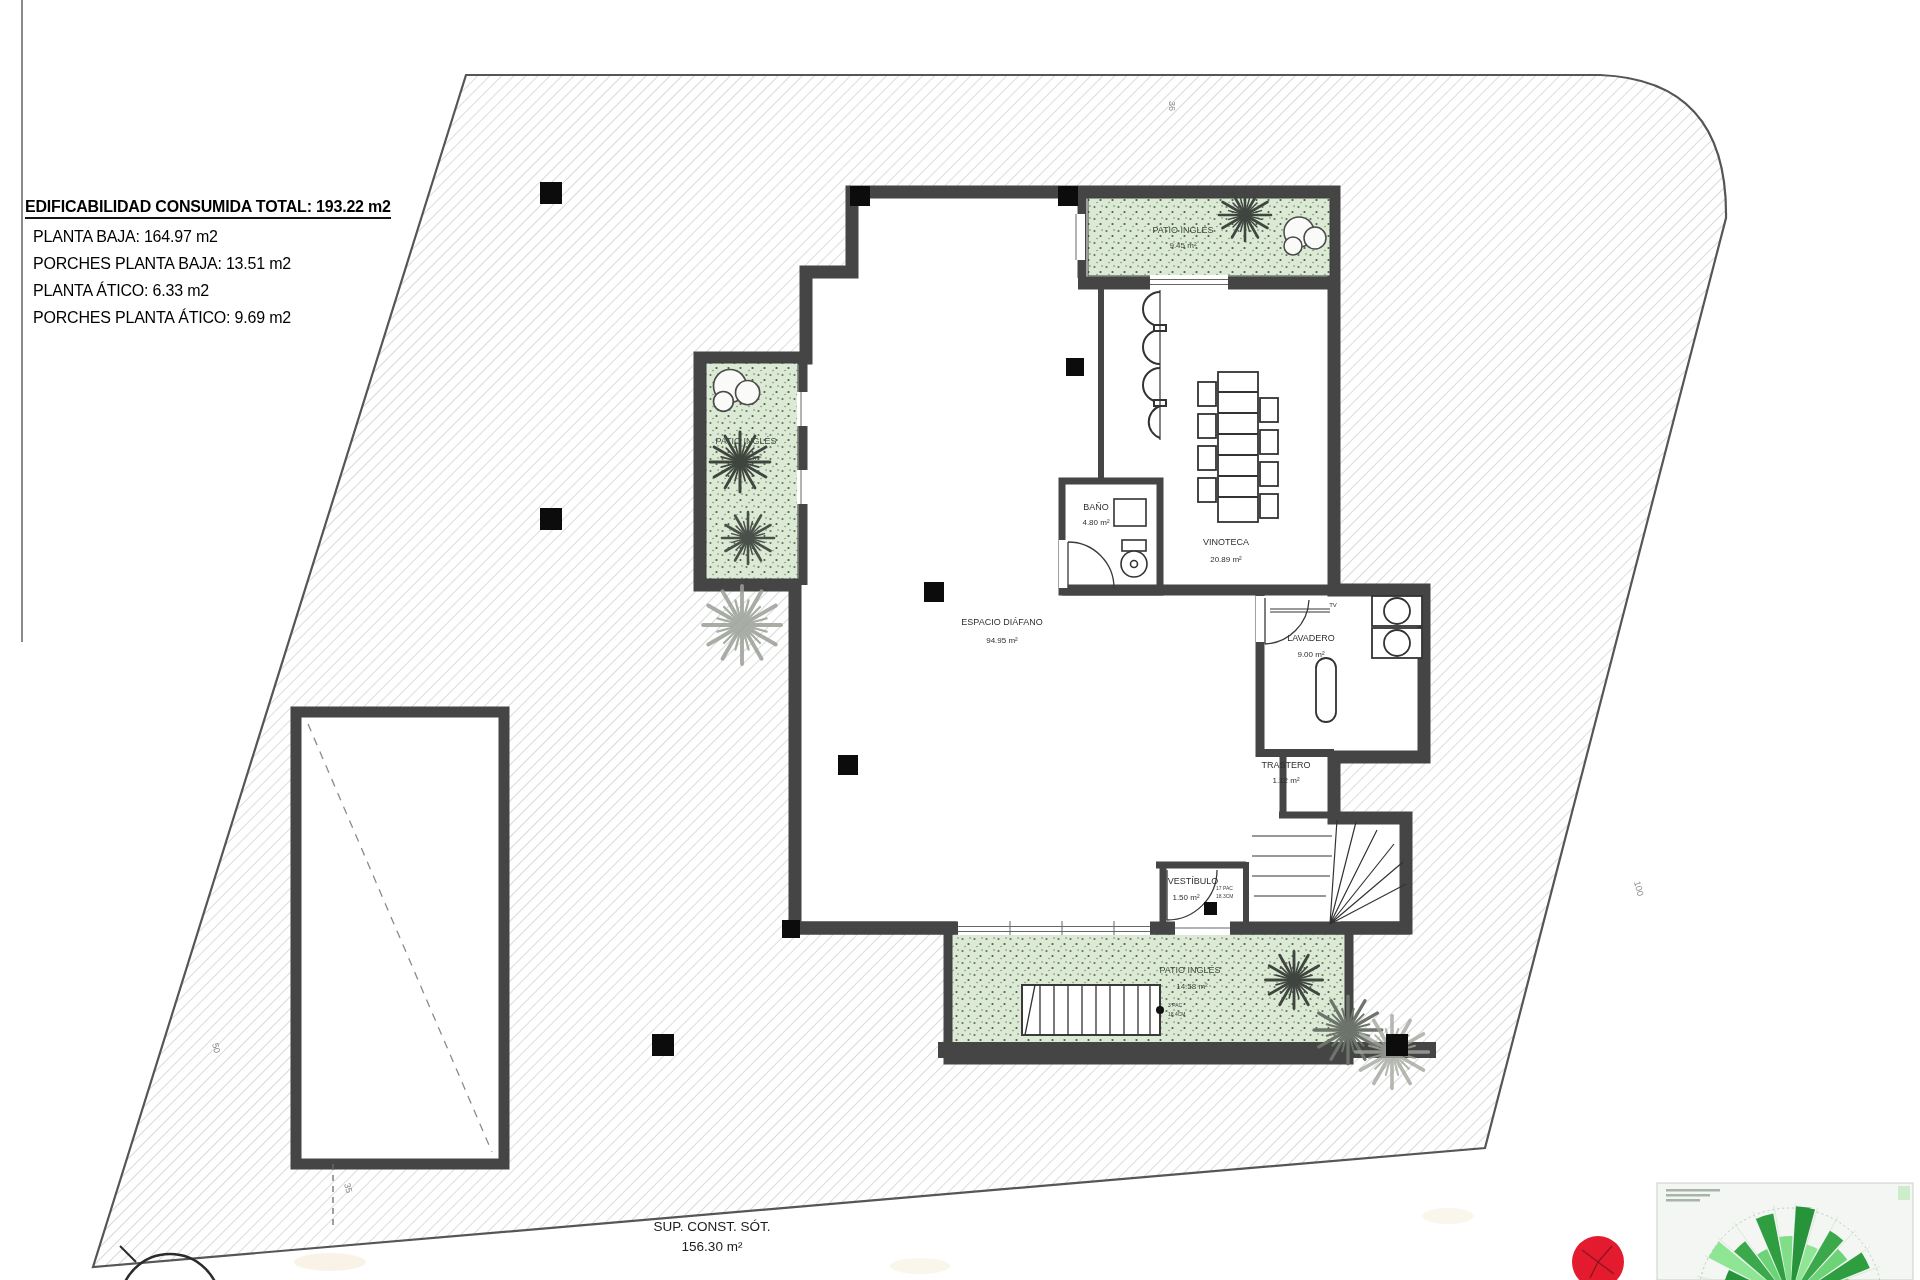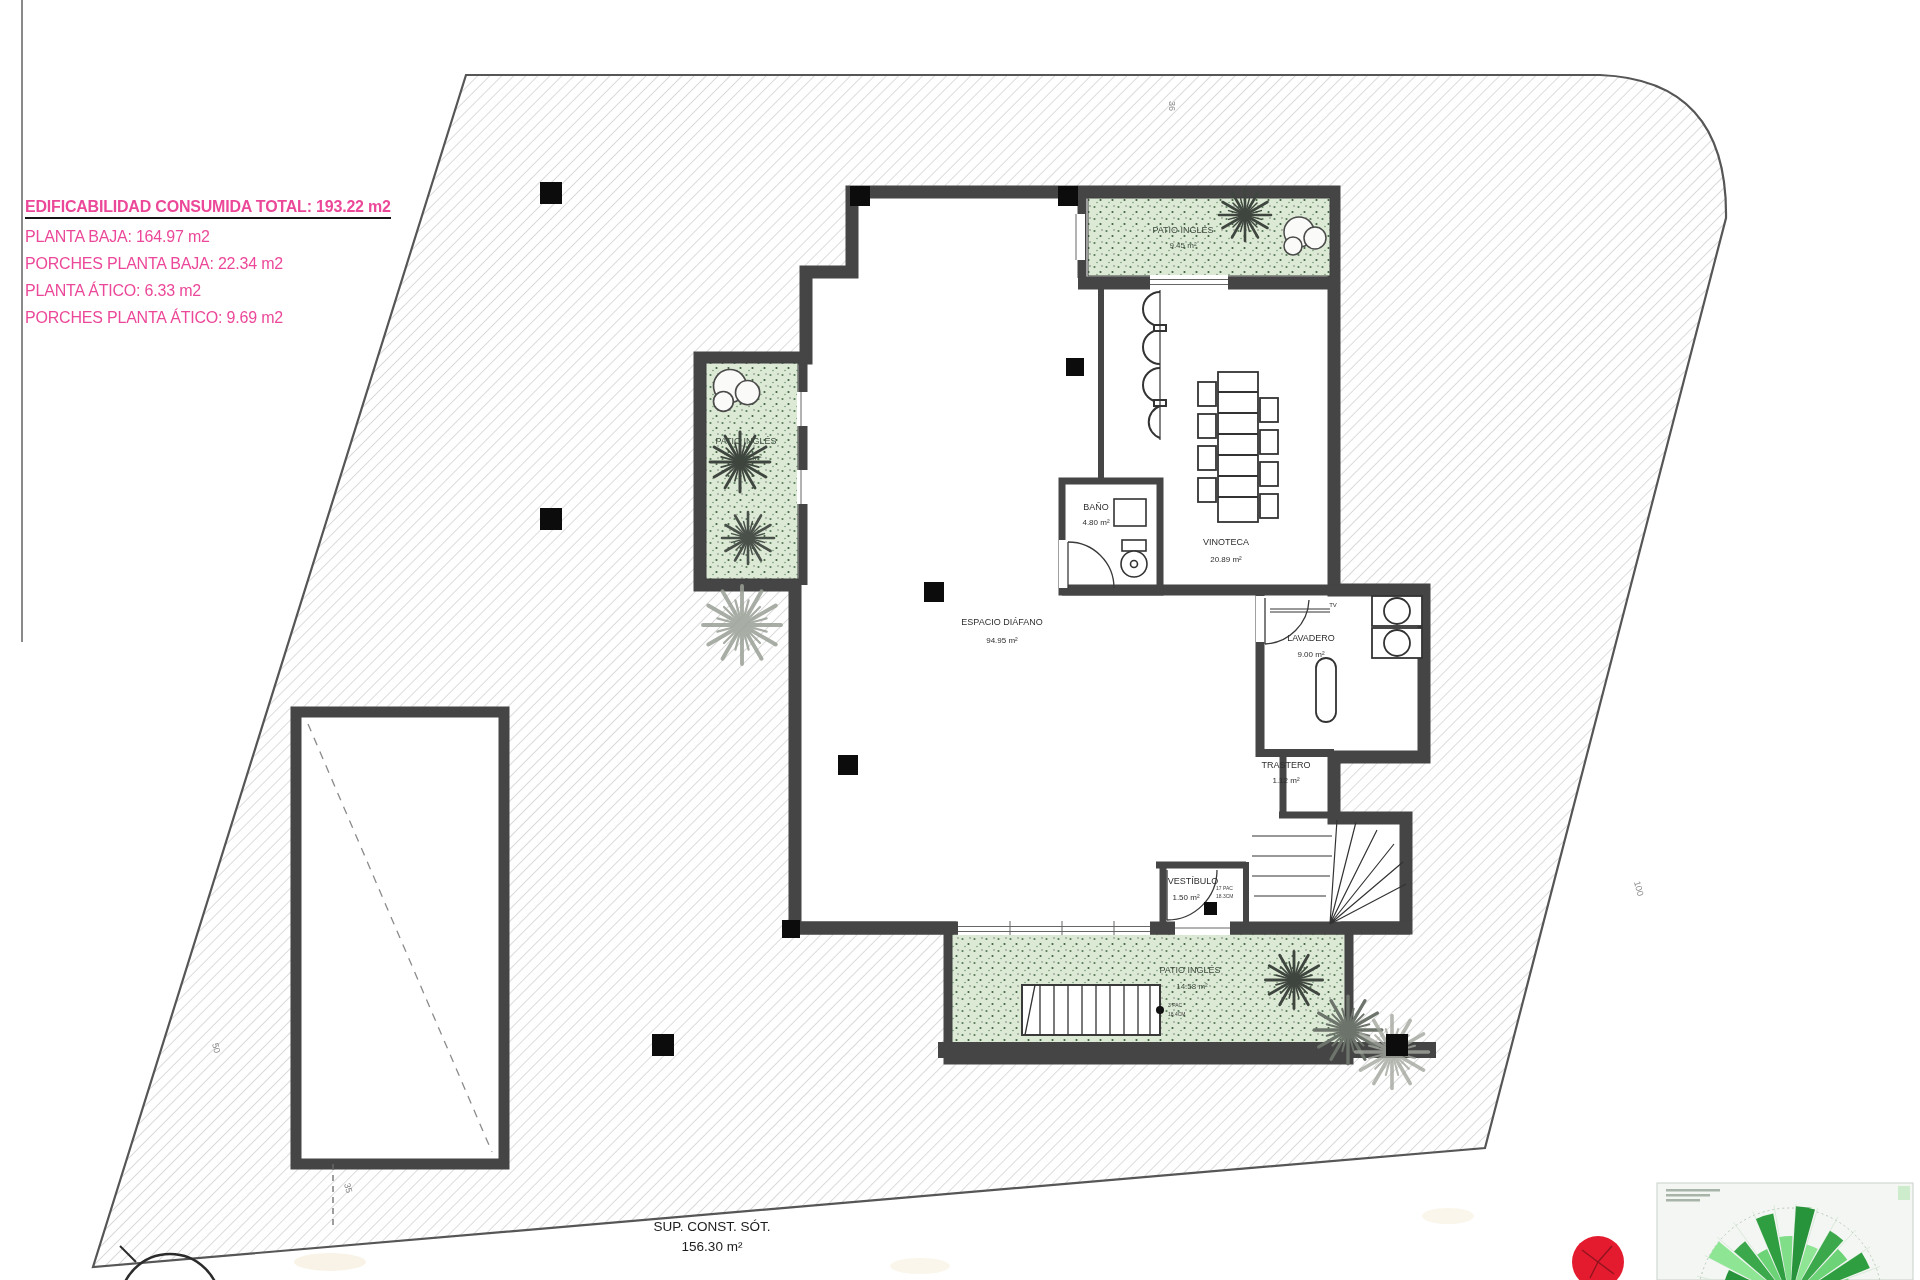--- a/index.html
+++ b/index.html
@@ -1,22 +1,22 @@
 <!DOCTYPE html>
 <html><head>
 <meta charset="utf-8">
 <style>
   html,body{margin:0;padding:0;background:#fff;}
   body{width:1920px;height:1280px;overflow:hidden;font-family:"Liberation Sans",sans-serif;}
   .stage{position:relative;width:1920px;height:1280px;}
   .stage svg{position:absolute;left:0;top:0;}
-  .info{position:absolute;left:25px;top:198px;color:#ec4899;}
+  .info{position:absolute;left:25px;top:198px;color:#000000;}
   .info-title{font-size:16px;font-weight:700;letter-spacing:-0.2px;display:inline-block;
               border-bottom:2px solid #141414;padding-bottom:1px;}
-  .info-line{font-size:16px;margin-top:9px;letter-spacing:-0.2px;}
+  .info-line{font-size:16px;margin-top:9px;letter-spacing:-0.2px;margin-left:8px;}
   text{font-family:"Liberation Sans",sans-serif;fill:#2e2e2e;}
   .room-name{font-size:9px;}
   .room-area{font-size:8px;}
   .patio-label{fill:#3c4a3e;}
   .tiny{font-size:5px;fill:#444;}
   .dim{font-size:9px;fill:#8a8a8a;}
   .sup{font-size:13.5px;fill:#1c1c1c;}
 </style>
 </head>
 <body>
@@ -321,18 +321,18 @@
             <path d="M1790,1300 L1861.6,1252.4 A86,86 0 0 1 1869.8,1268.1 Z" fill="#2f9e40"></path>
             <path d="M1790,1300 L1848.1,1278.4 A62,62 0 0 1 1851.3,1290.7 Z" fill="#80dd88"></path>
           </g>
       </g>
     </g>
   </svg>
 
   <div class="info">
     <div class="info-title">EDIFICABILIDAD CONSUMIDA TOTAL: 193.22 m2</div>
     <div class="info-line">PLANTA BAJA: 164.97 m2</div>
-    <div class="info-line">PORCHES PLANTA BAJA: 22.34 m2</div>
+    <div class="info-line">PORCHES PLANTA BAJA: 13.51 m2</div>
     <div class="info-line">PLANTA ÁTICO: 6.33 m2</div>
     <div class="info-line">PORCHES PLANTA ÁTICO: 9.69 m2</div>
   </div>
 
 </div>
 
 </body></html>

